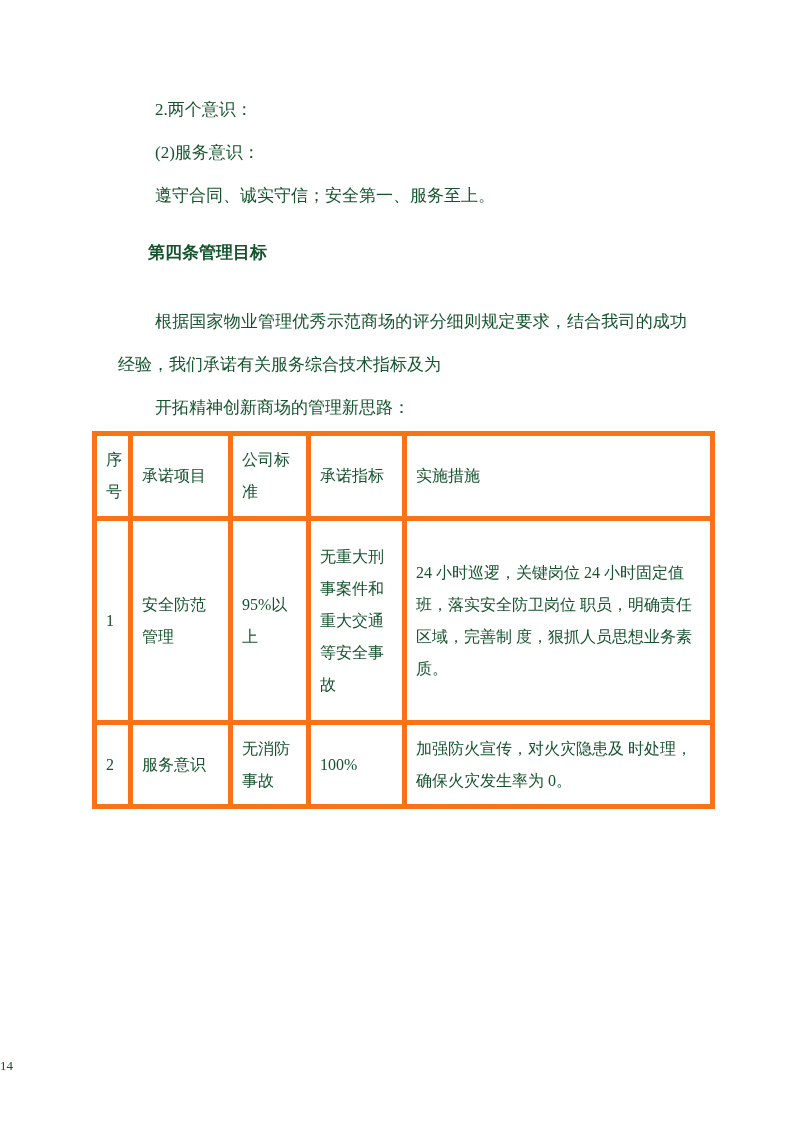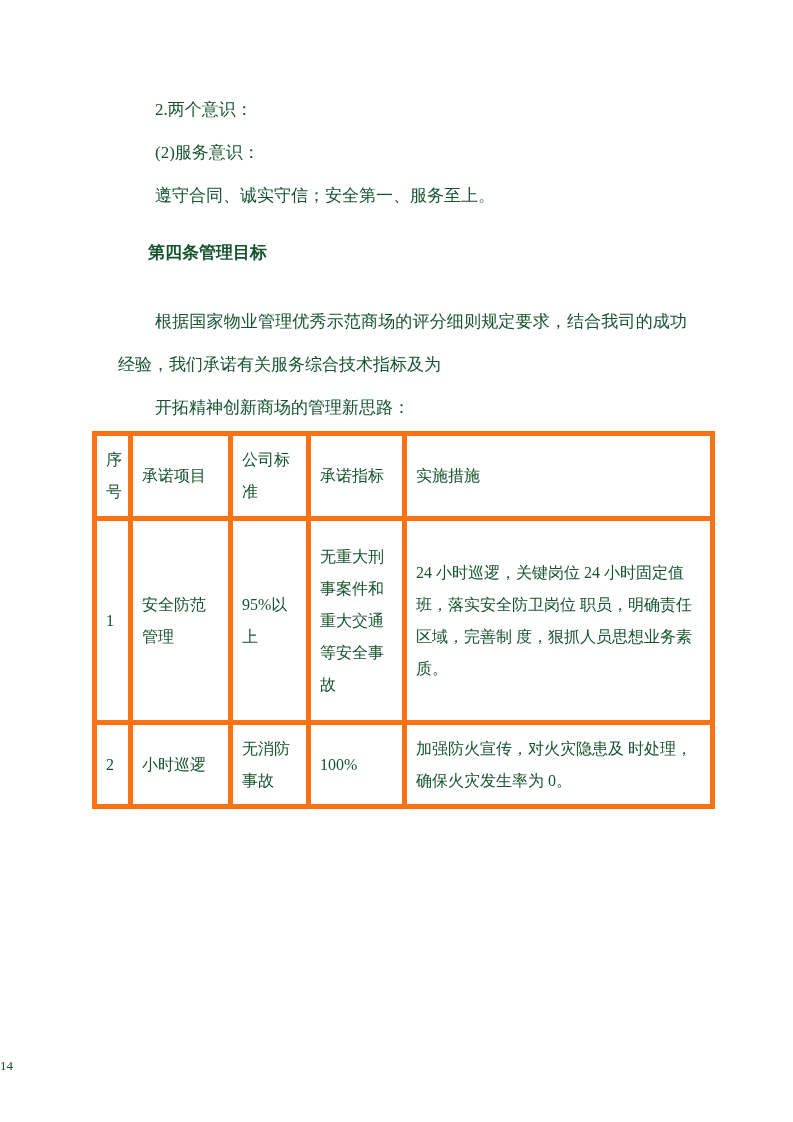--- a/index.html
+++ b/index.html
@@ -93,21 +93,21 @@
     </tr>
     <tr class="row-1">
       <td>1</td>
       <td>安全防范管理</td>
       <td>95%以上</td>
       <td>无重大刑事案件和重大交通等安全事故</td>
       <td>24 小时巡逻，关键岗位 24 小时固定值班，落实安全防卫岗位 职员，明确责任区域，完善制 度，狠抓人员思想业务素质。</td>
     </tr>
     <tr class="row-2">
       <td>2</td>
-      <td>小时巡逻</td>
+      <td>服务意识</td>
       <td>无消防事故</td>
       <td>100%</td>
       <td>加强防火宣传，对火灾隐患及 时处理，确保火灾发生率为 0。</td>
     </tr>
   </tbody>
     </table>
 
   <div class="page-number">14</div>
 
 </div>

